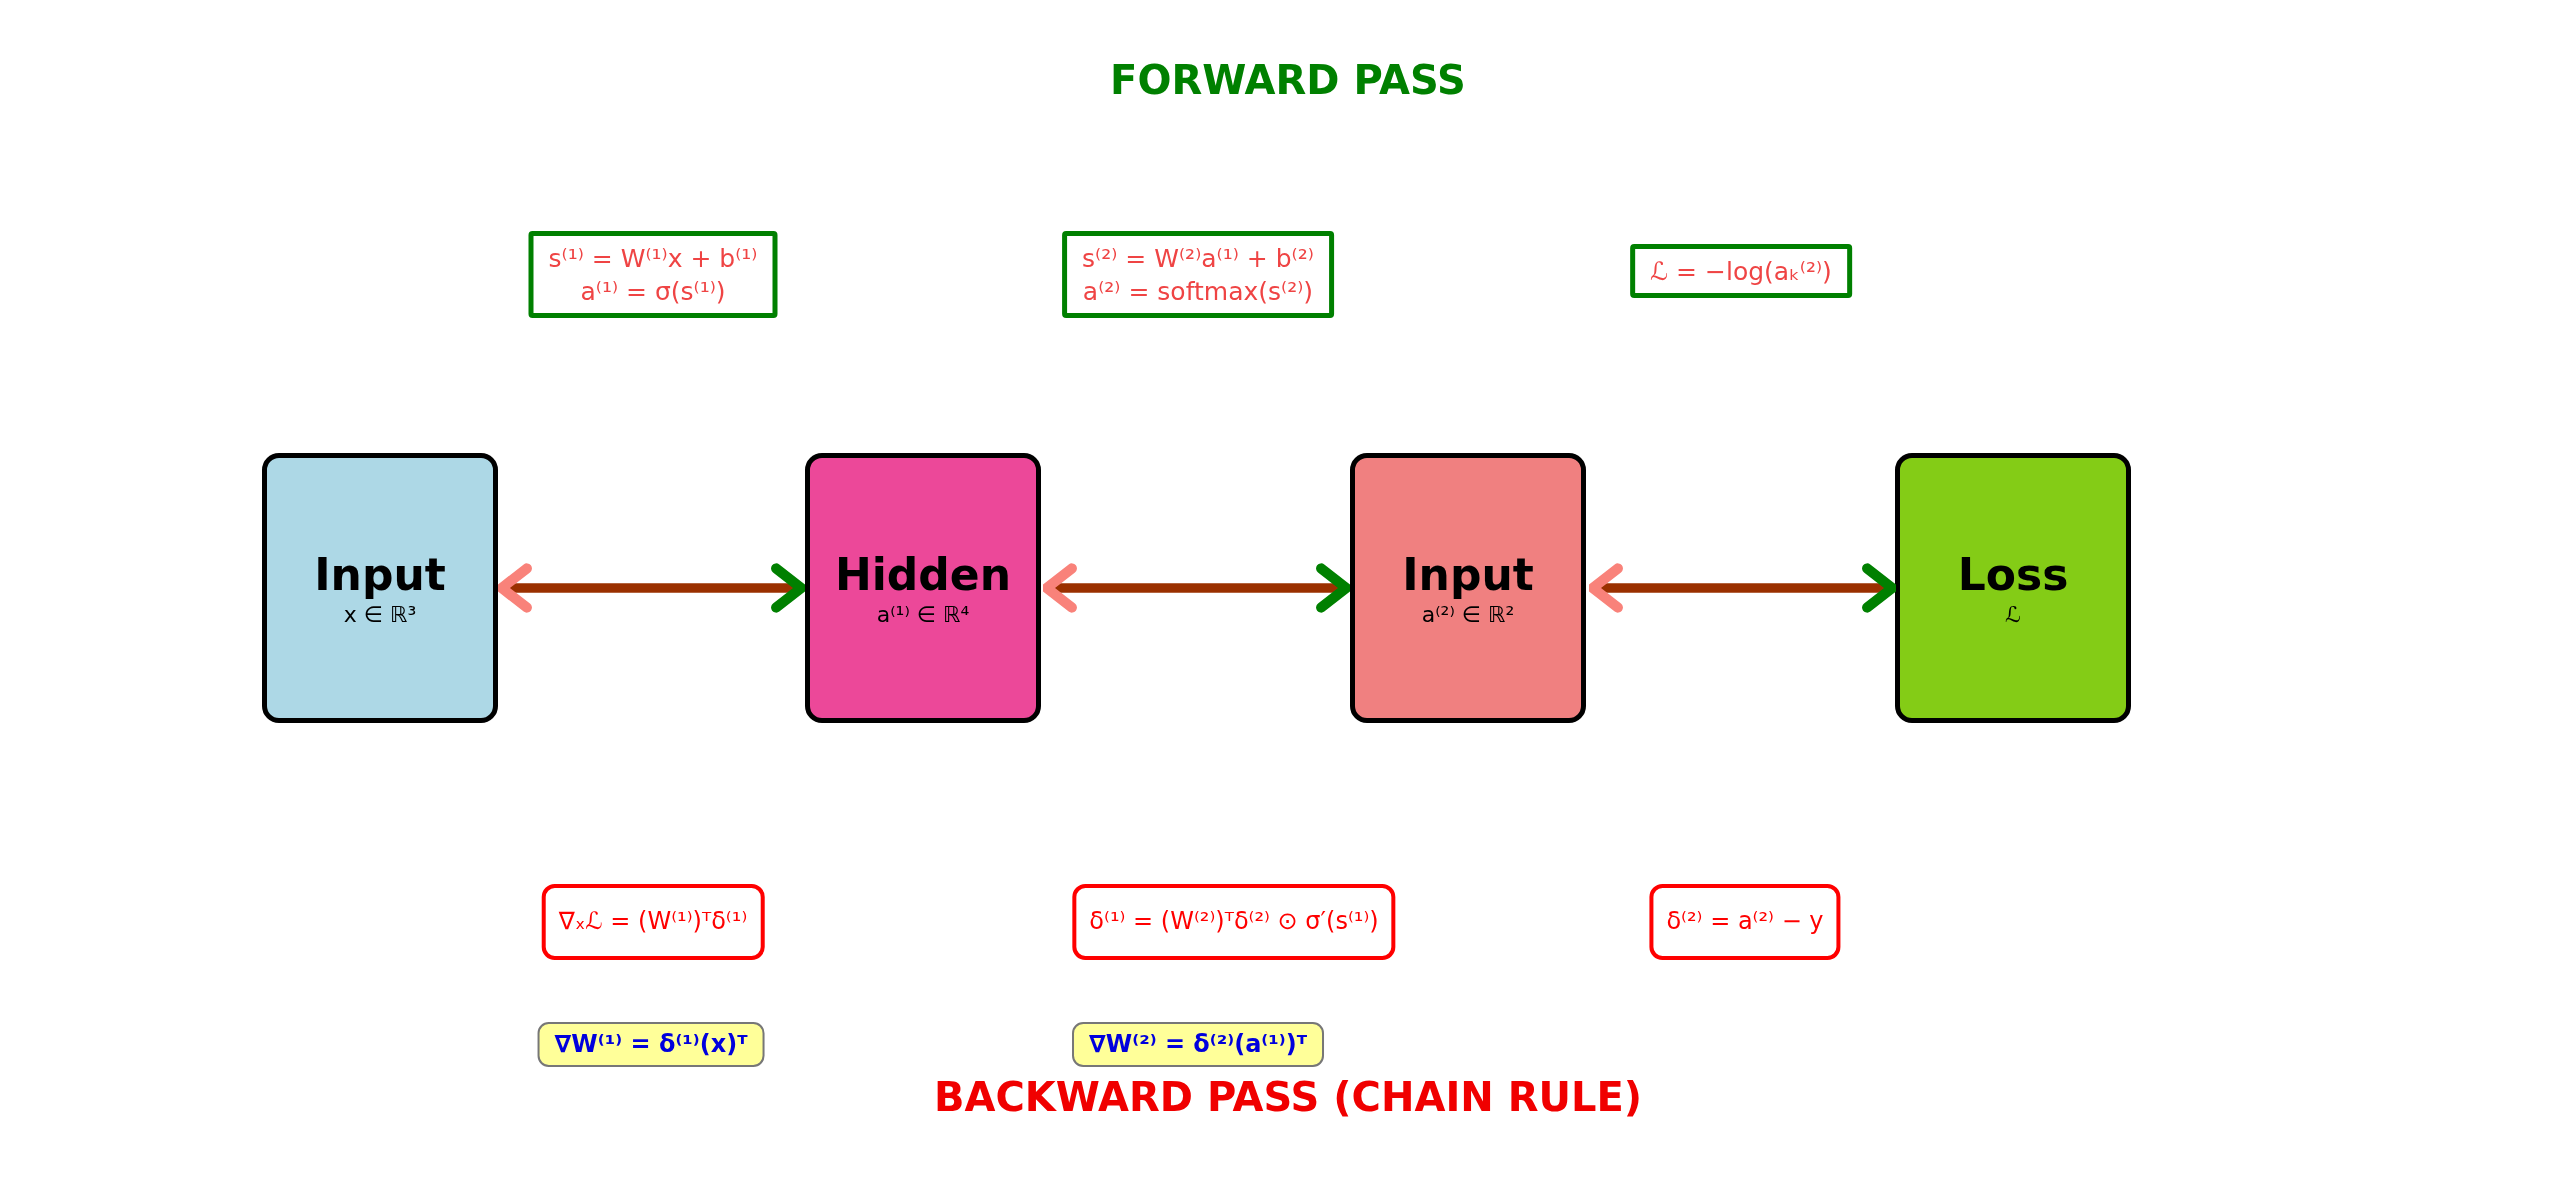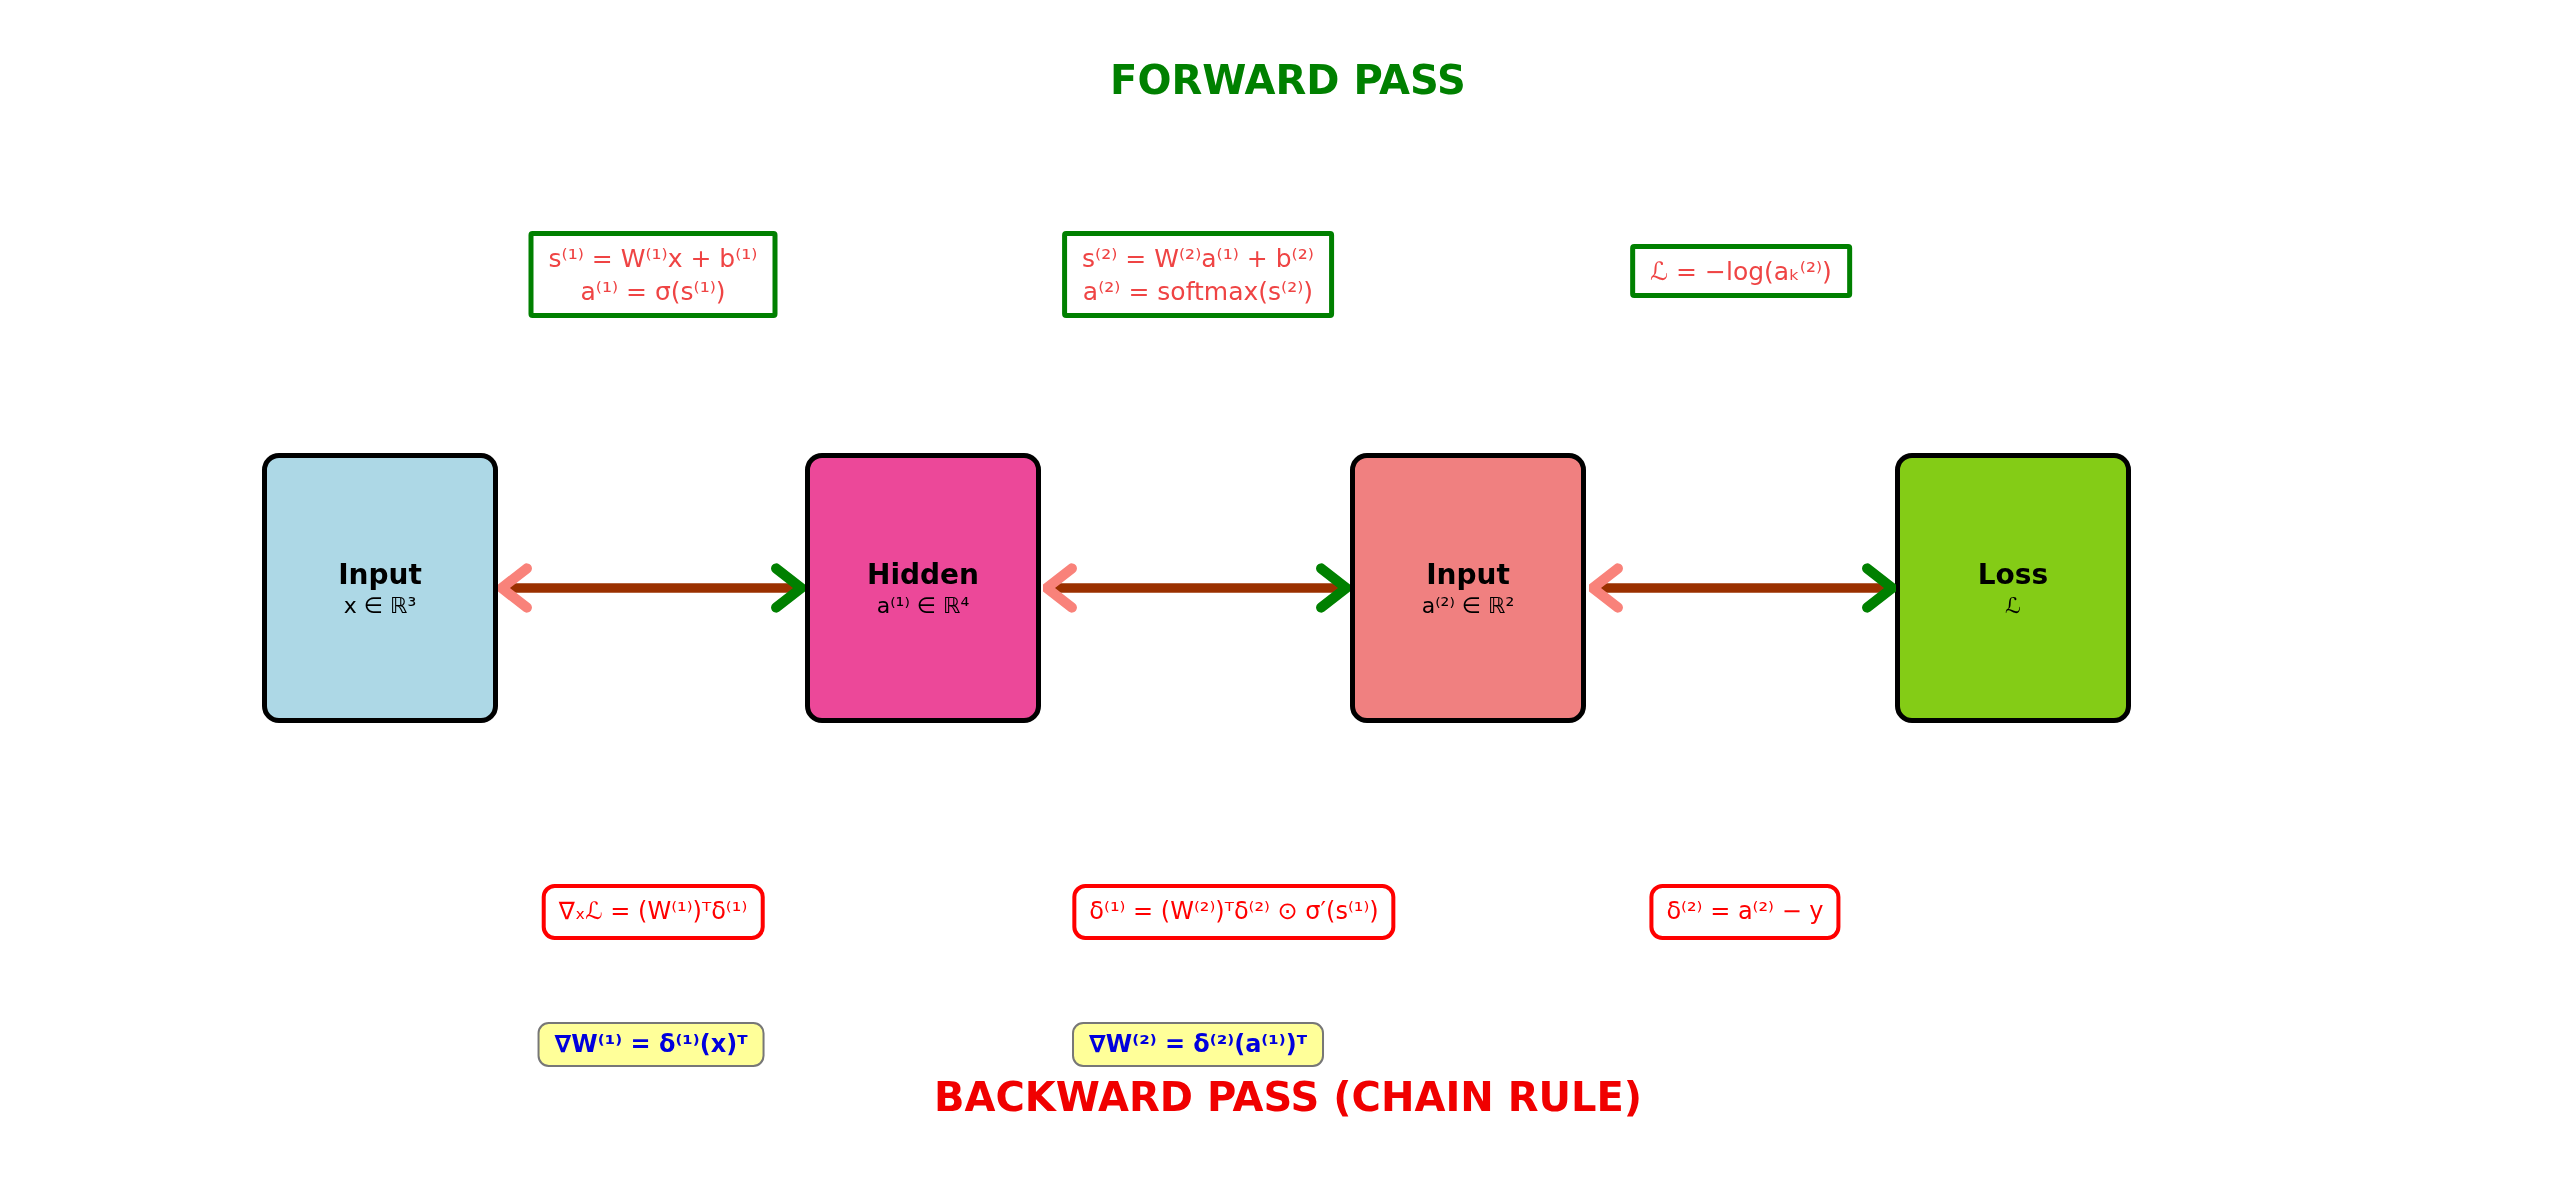--- a/index.html
+++ b/index.html
@@ -17,33 +17,33 @@
     position:absolute;transform:translateX(-50%);
     background:#ffffff;text-align:center;white-space:nowrap;
     font-size:25px;line-height:1.32;
   }
   .fbox.green{
     color:#ef4444;border:5.6px solid #008000;border-radius:4px;
     padding:5.6px 15px;font-weight:500;
   }
   .fbox.red{
     color:#ff0000;border:4.7px solid #ff0000;border-radius:13px;
-    padding:8px 13px;font-size:24px;font-weight:500;
+    padding:18px 13px;font-size:24px;font-weight:500;
   }
   .fbox.yellow{
     color:#0000dd;background:#ffff99;border:2.8px solid #777777;border-radius:11.2px;
     padding:4.7px 15px;font-size:24px;font-weight:600;z-index:2;
   }
   .node{
     position:absolute;top:453px;width:236px;height:270px;box-sizing:border-box;
     border:5.6px solid #000000;border-radius:17px;
     display:flex;flex-direction:column;align-items:center;justify-content:center;
     text-align:center;
   }
-  .node-label{font-size:28px;font-weight:bold;color:#000000;}
+  .node-label{font-size:44px;font-weight:bold;color:#000000;}
   .node-math{font-size:22px;font-weight:400;color:#000000;margin-top:2px;}
   .node-input{left:262px;background:#add8e6;}
   .node-hidden{left:805px;background:#ec4899;}
   .node-output{left:1350px;background:#f08080;}
   .node-loss{left:1895px;background:#84cc16;}
   .arrow{position:absolute;top:560px;width:307px;height:56px;}
 </style>
 </head>
 <body>
 

